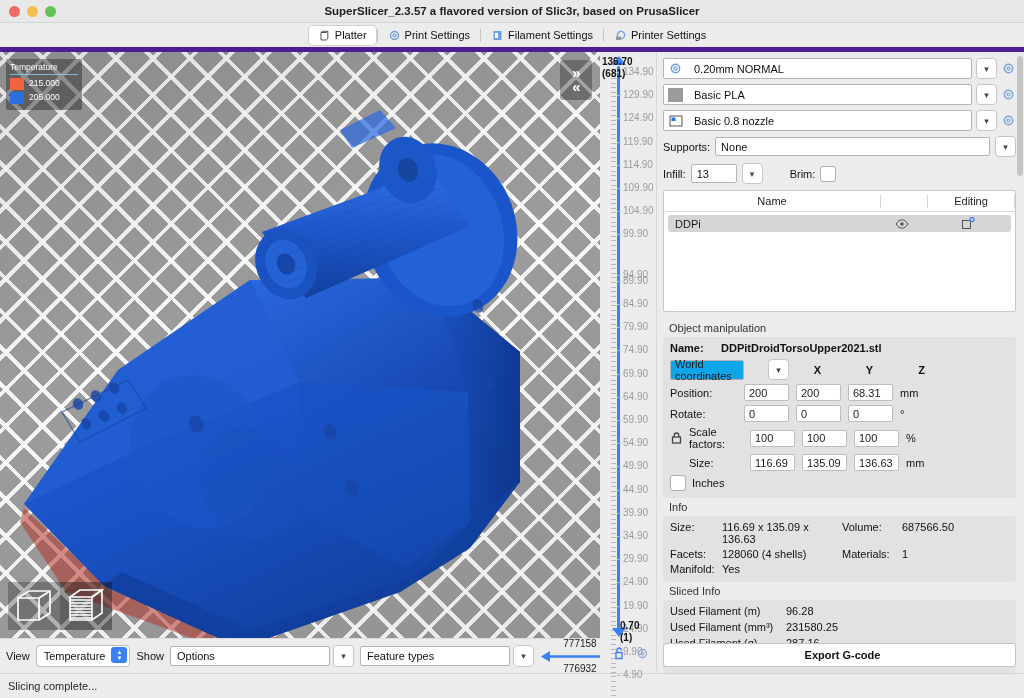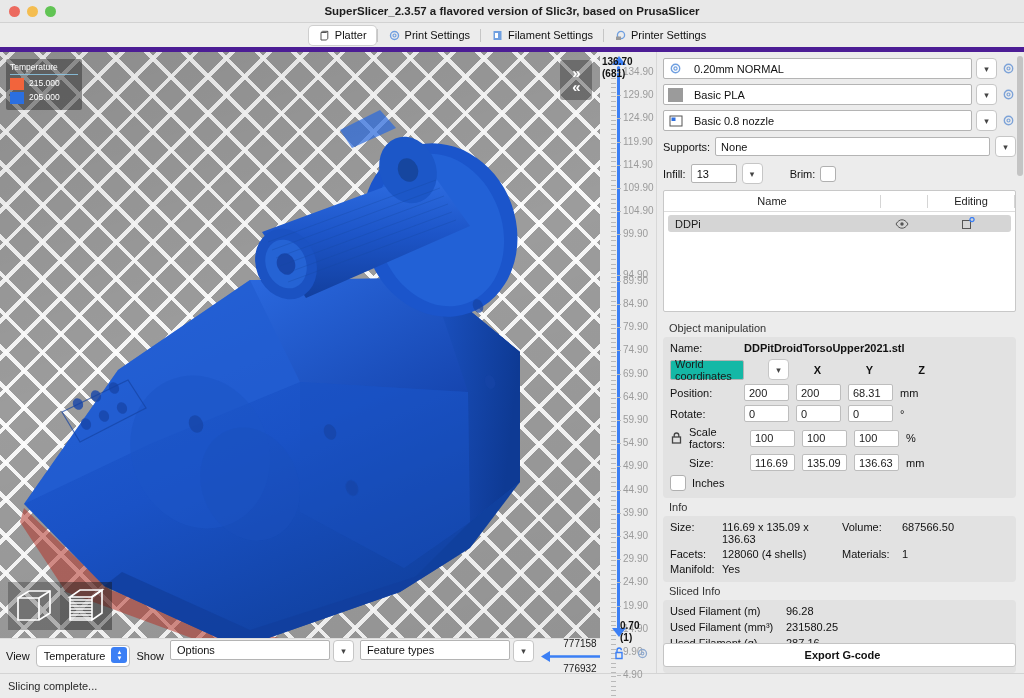--- a/index.html
+++ b/index.html
@@ -66,21 +66,21 @@
   .vm.active{background:rgba(20,20,20,.42);}
 
   
   .bottombar{flex:0 0 34px;height:34px;background:#ececec;border-top:1px solid #dcdcdc;
              display:flex;align-items:center;padding:0 6px;gap:6px;}
   .lbl{font-size:11px;color:#111;}
   .mac-select{position:relative;height:20px;border-radius:4px;background:#fff;border:1px solid #bfbfbf;
         display:flex;align-items:center;padding:0 24px 0 7px;font-size:11px;color:#111;cursor:pointer;}
   .mac-select .stepper{position:absolute;right:2px;top:1px;width:16px;height:16px;border-radius:3px;
         background:#3b7ff5;display:flex;flex-direction:column;align-items:center;justify-content:center;gap:1px;color:#fff;font-size:6px;line-height:5px;}
-  .combo{position:relative;height:32px;display:flex;}
+  .combo{position:relative;height:32px;display:flex;align-items:center;}
   .combo .field{height:20px;background:#fff;border:1px solid #b4b4b4;border-radius:2px;
         display:flex;align-items:center;padding:0 6px;font-size:11px;color:#111;box-sizing:border-box;}
   .combo .arrow{margin-left:3px;width:19px;height:20px;background:#fff;border:1px solid #c6c6c6;border-radius:4px;
         display:flex;align-items:center;justify-content:center;font-size:9px;color:#444;cursor:pointer;}
 
   .hslider{display:flex;flex-direction:column;align-items:center;justify-content:center;width:86px;line-height:1.1;}
   .hs-num{font-size:10px;color:#1a1a1a;}
   .hs-track{display:flex;align-items:center;justify-content:center;height:14px;}
 
   
@@ -118,30 +118,30 @@
   .objrow{display:flex;align-items:center;height:17px;background:#d5d5d5;border-radius:3px;margin:3px 4px 0 4px;font-size:11px;}
   .or-name{flex:1 1 auto;padding-left:7px;}
   .or-c{width:46px;display:flex;align-items:center;justify-content:center;}
   .or-edit{width:86px;display:flex;align-items:center;justify-content:center;}
 
   
   .panel-title{font-size:11px;color:#333;padding:3px 4px 3px 6px;}
   .panel{background:#e2e2e2;border-radius:4px;padding:5px 7px 7px 7px;}
 
   .manip-name{display:flex;align-items:baseline;margin-bottom:5px;}
-  .manip-name .k{width:74px;font-size:11px;color:#111;}
+  .manip-name .k{width:51px;font-size:11px;color:#111;font-weight:bold;}
   .manip-name .v{font-size:11px;font-weight:700;color:#111;}
 
   .axisrow{display:flex;align-items:center;margin-bottom:4px;}
   .axisrow .k{width:74px;font-size:11px;color:#111;}
   .axis-h{width:45px;text-align:center;font-size:11px;font-weight:700;color:#111;margin-right:7px;}
   .cellbox{width:45px;height:17px;background:#fff;border:1px solid #bdbdbd;border-radius:2px;
            display:flex;align-items:center;padding-left:4px;font-size:11px;margin-right:7px;box-sizing:border-box;}
   .unit{font-size:11px;color:#111;}
-  .wc{height:18px;width:110px;background:#14b8a6;border:1px solid #b4b4b4;border-radius:2px;
+  .wc{height:18px;width:110px;background:#0ea5e9;border:1px solid #b4b4b4;border-radius:2px;
       display:flex;align-items:center;padding:0 4px;font-size:11px;}
   .lockbox{width:13px;display:flex;align-items:center;justify-content:center;}
 
   .inforow{display:flex;font-size:11px;color:#111;margin-bottom:3px;}
   .ir-k{width:52px;}
   .ir-v{width:120px;}
   .ir-k2{width:60px;}
   .ir-v2{flex:1 1 auto;}
 
   .slicedrow{display:flex;font-size:11px;color:#111;margin-bottom:4px;}

